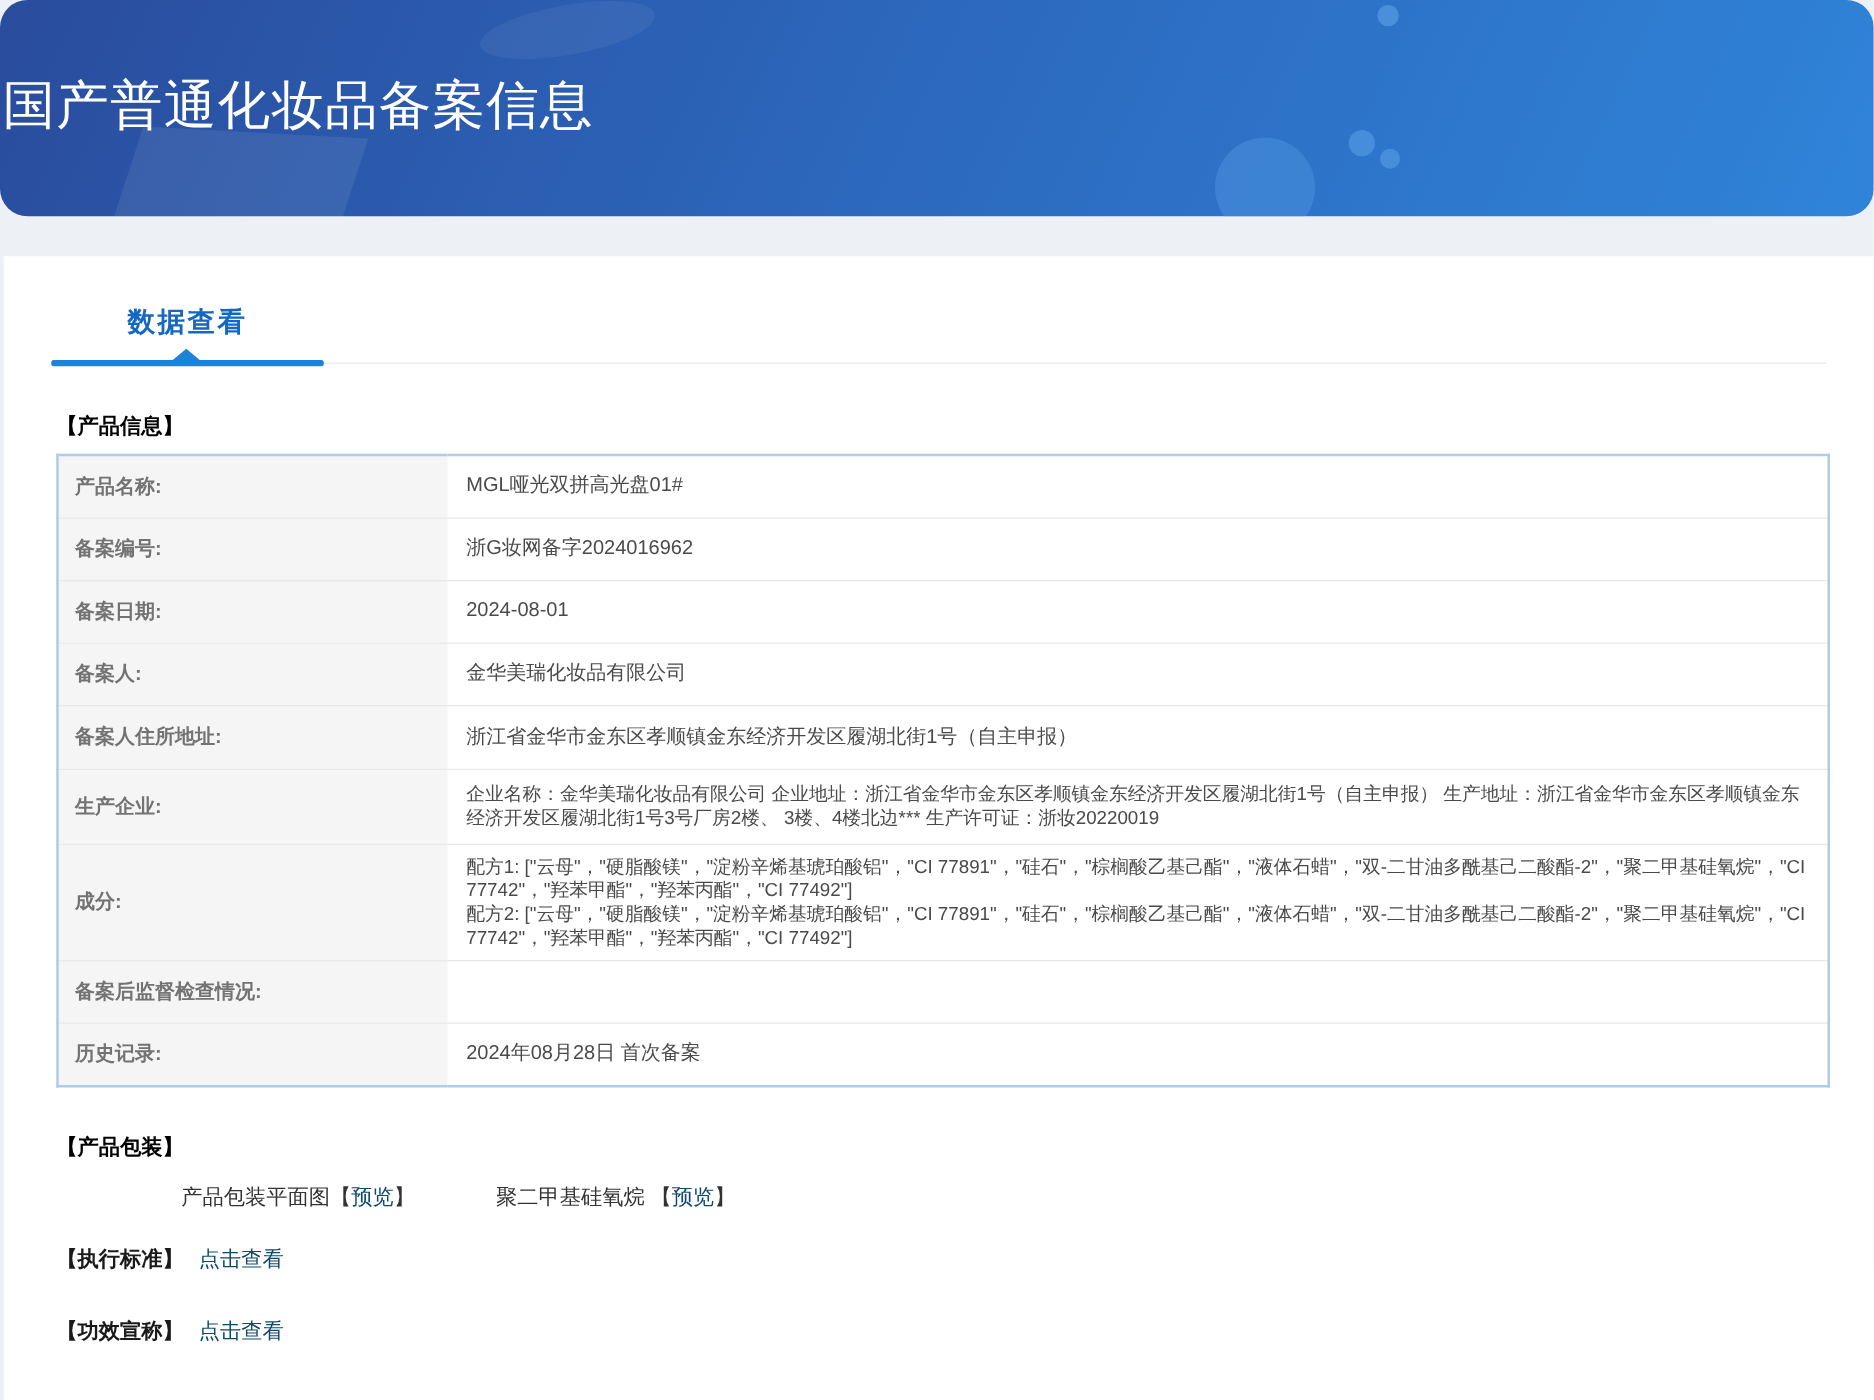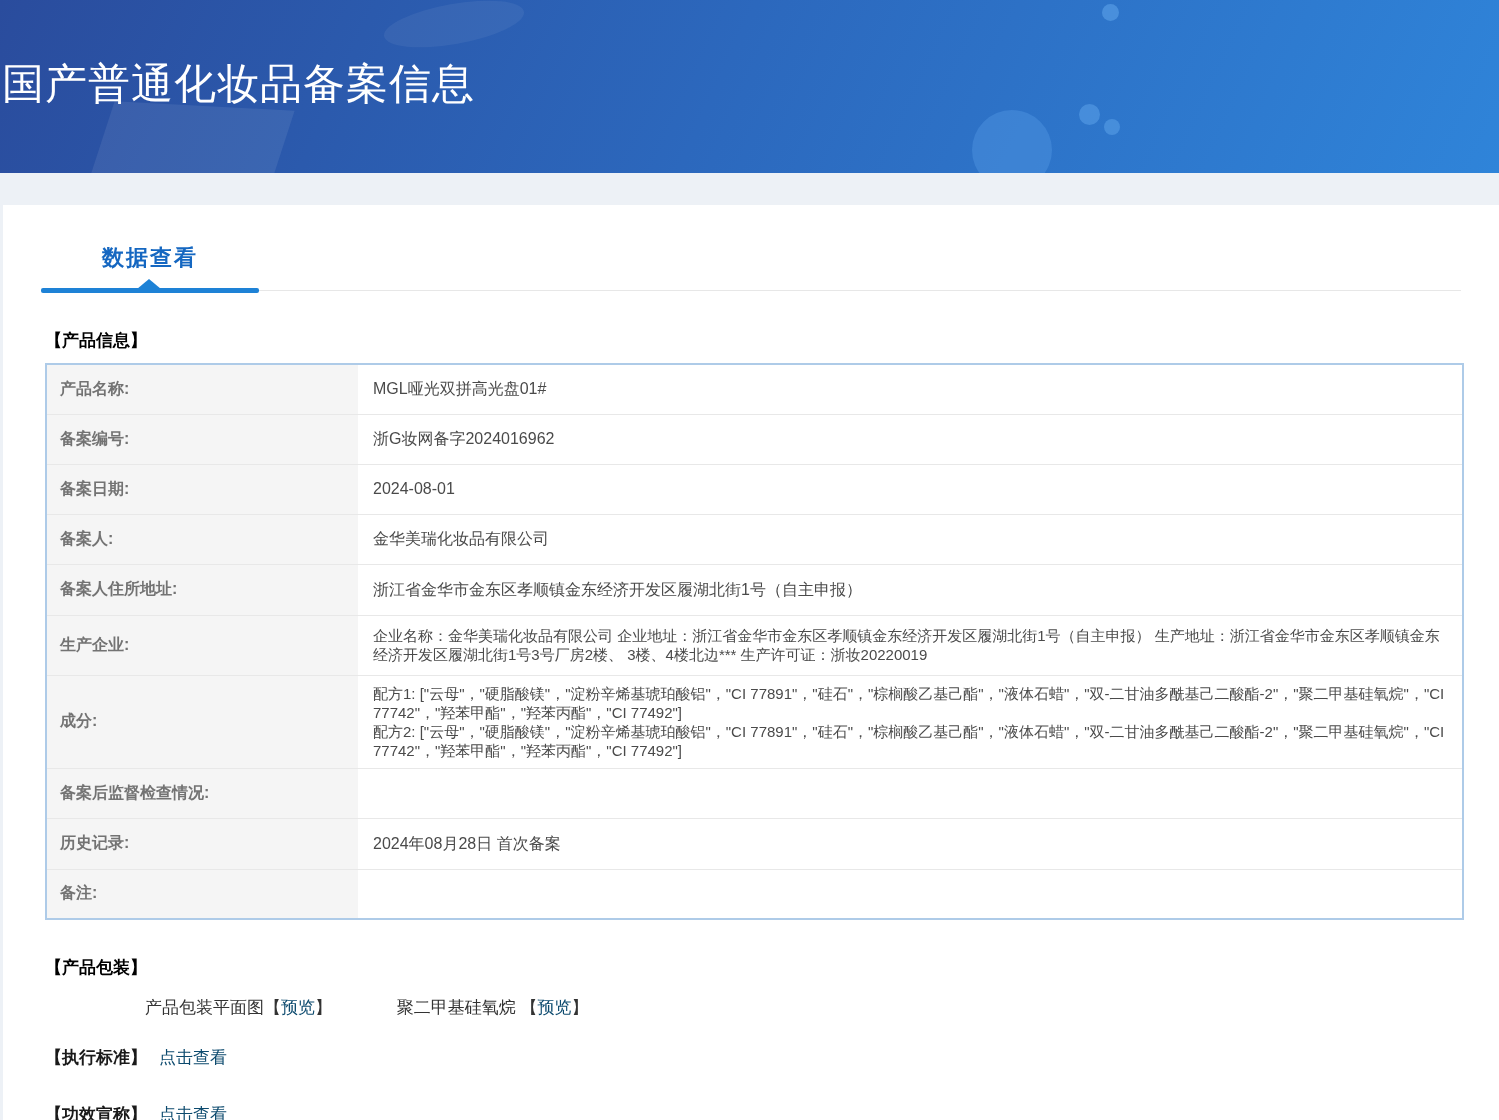--- a/index.html
+++ b/index.html
@@ -9,20 +9,21 @@
     background: #edf1f6;
     overflow: hidden;
   }
 
   
   .banner {
     position: relative;
     height: 173px;
     background: linear-gradient(115deg, #2a4c9d 0%, #2c68bd 48%, #2f84d9 100%);
     overflow: hidden;
+    border-radius: 22px;
   }
   .banner-title {
     position: absolute;
     left: 2px;
     top: 56px;
     font-size: 42px;
     font-weight: 500;
     letter-spacing: 1px;
     color: #ffffff;
   }
@@ -203,24 +204,20 @@
 配方2: ["云母"，"硬脂酸镁"，"淀粉辛烯基琥珀酸铝"，"CI 77891"，"硅石"，"棕榈酸乙基己酯"，"液体石蜡"，"双-二甘油多酰基己二酸酯-2"，"聚二甲基硅氧烷"，"CI 77742"，"羟苯甲酯"，"羟苯丙酯"，"CI 77492"]</td>
     </tr>
     <tr>
       <td class="lbl">备案后监督检查情况:</td>
       <td class="val"></td>
     </tr>
     <tr class="r-addr">
       <td class="lbl">历史记录:</td>
       <td class="val">2024年08月28日 首次备案</td>
     </tr>
-    <tr>
-      <td class="lbl">备注:</td>
-      <td class="val"></td>
-    </tr>
   </tbody>
     </table>
 
   <div class="section-title">【产品包装】</div>
   <div class="pack-row">
     <span class="pack-item"><span>产品包装平面图</span><span class="bracket">【</span><a class="link">预览</a><span class="bracket">】</span></span>
     <span class="pack-item"><span>聚二甲基硅氧烷 </span><span class="bracket">【</span><a class="link">预览</a><span class="bracket">】</span></span>
   </div>
 
   <div class="std-row">

